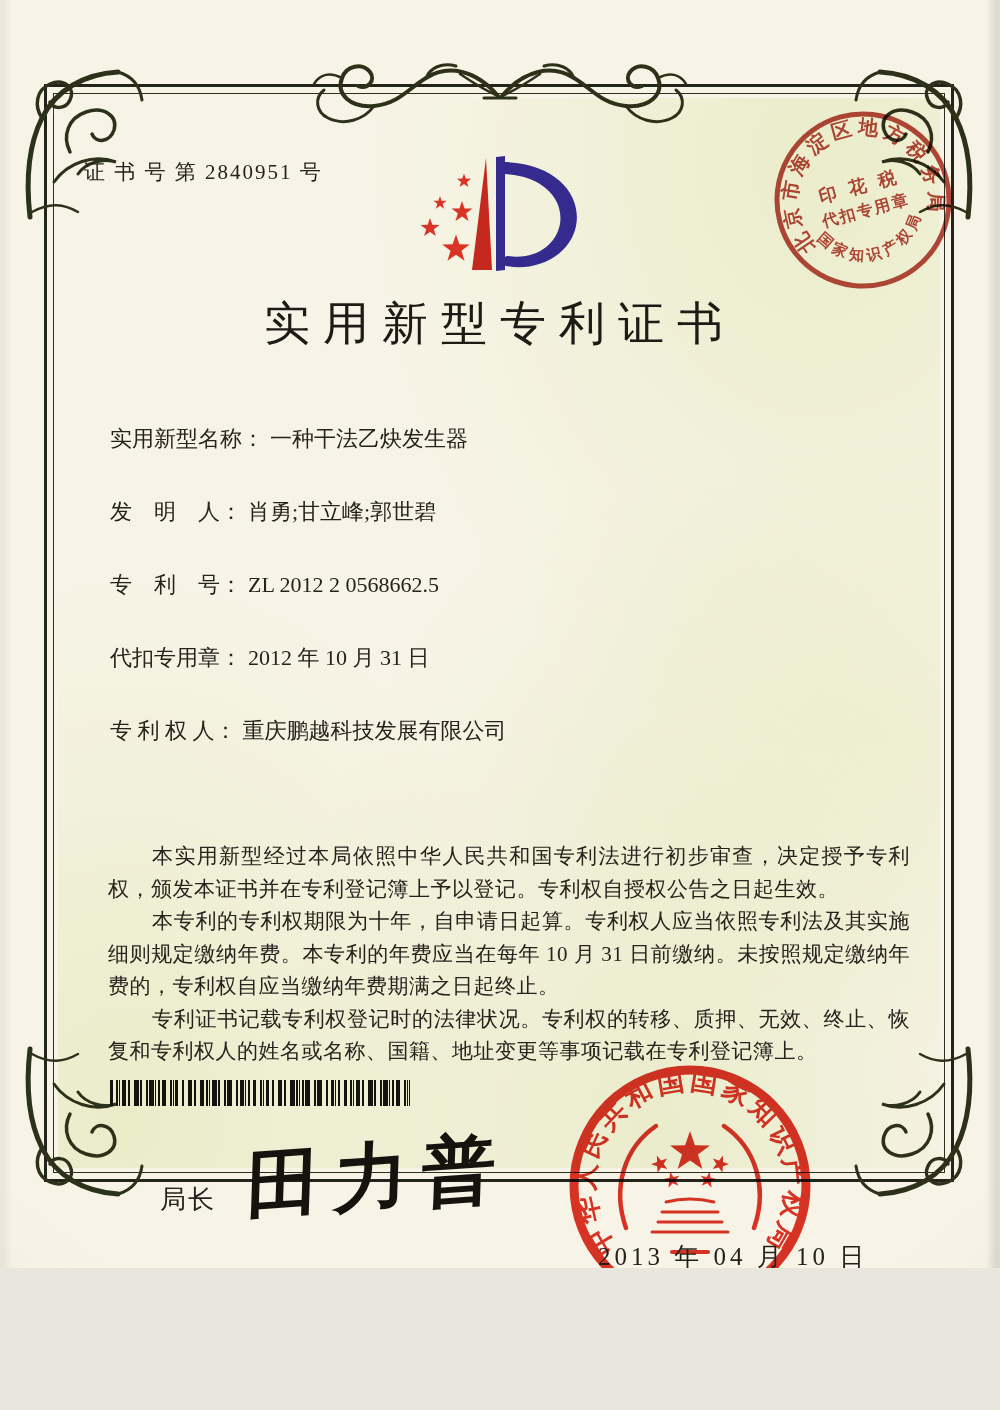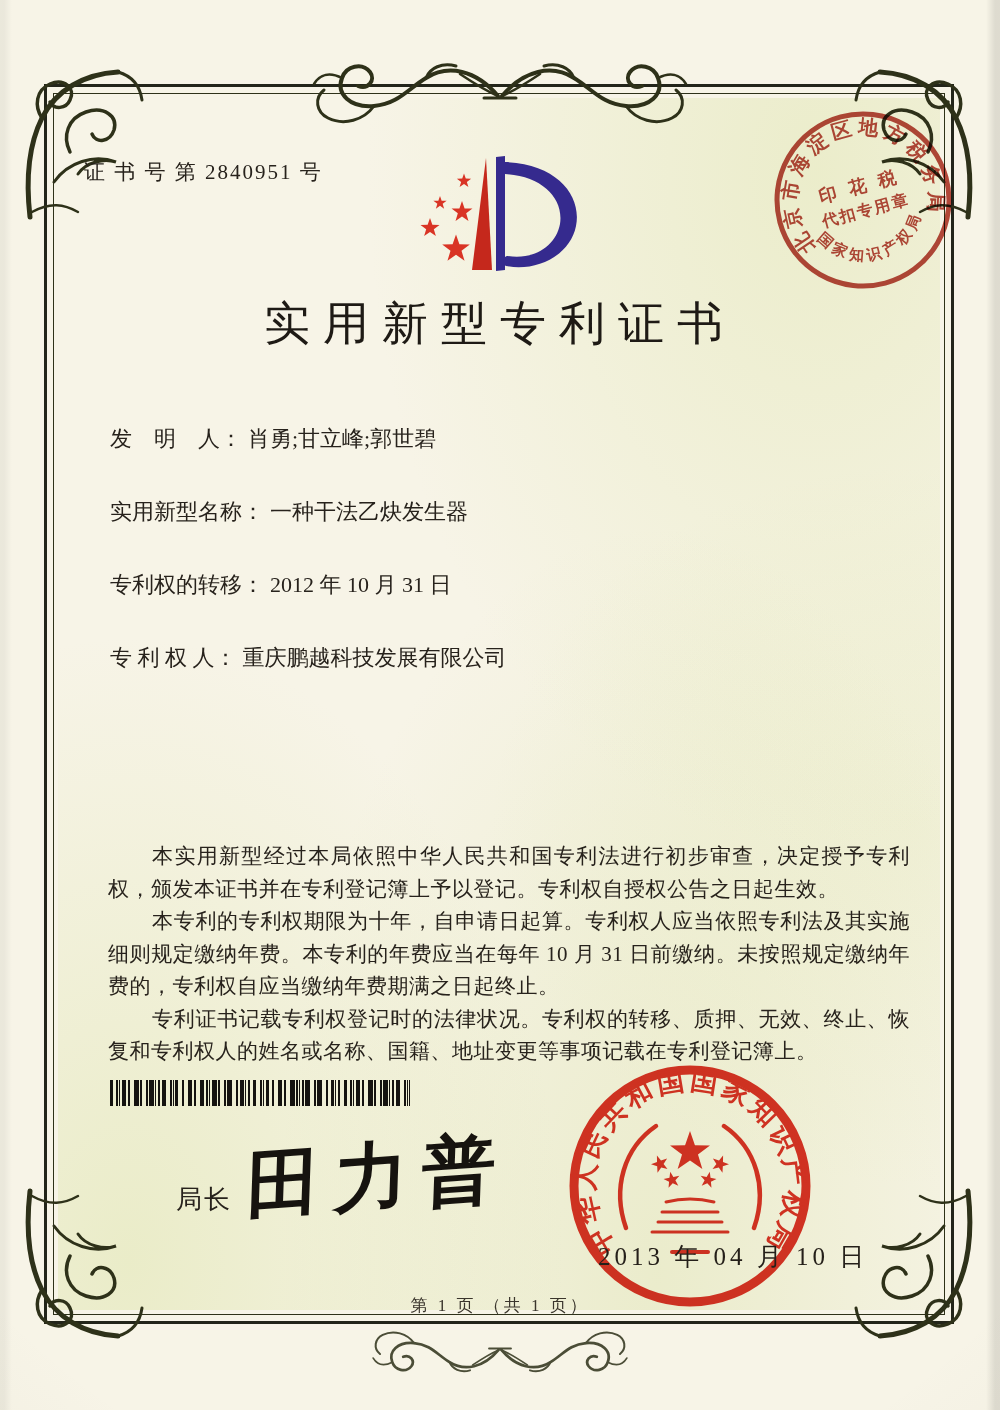--- a/index.html
+++ b/index.html
@@ -1,17 +1,17 @@
 <!DOCTYPE html>
 <html><head>
 <meta charset="utf-8">
 <style>
   html,body{margin:0;padding:0;background:#e8e6dd;}
   .page{
-    position:relative; width:1000px; height:1410px; margin:0 auto;
+    position:relative; width:1000px; height:1268px; margin:0 auto;
     background:
       radial-gradient(140% 120% at 50% 42%, rgba(255,255,255,0) 55%, rgba(110,105,85,.16) 100%),
       linear-gradient(90deg, rgba(0,0,0,.05) 0 4px, rgba(0,0,0,0) 12px),
       linear-gradient(270deg, rgba(0,0,0,.10) 0 5px, rgba(0,0,0,0) 14px),
       #f7f4e7;
     overflow:hidden;
     font-family:"Liberation Serif","DejaVu Serif",serif;
     color:#27221c;
   }
   
@@ -45,21 +45,21 @@
   
   .body-text{position:absolute; left:108px; right:90px; top:840px;}
   .body-text p{margin:0; font-size:21px; line-height:32.5px; text-align:justify;
     text-indent:2.1em; letter-spacing:.5px;}
   
   .barcode{position:absolute; left:110px; top:1080px; width:300px; height:26px;
     background-image:
       repeating-linear-gradient(90deg,#151310 0 2px,transparent 2px 6px),
       repeating-linear-gradient(90deg,#151310 0 1px,transparent 1px 9px),
       repeating-linear-gradient(90deg,#151310 0 3px,transparent 3px 13px);}
-  .director-label{position:absolute; left:176px; top:1182px; font-size:26px; letter-spacing:2px;}
+  .director-label{position:absolute; left:160px; top:1182px; font-size:26px; letter-spacing:2px;}
   .signature{position:absolute; left:246px; top:1128px; font-size:74px; font-weight:700;
     color:#16130f; transform:rotate(-4deg) skewX(-6deg); letter-spacing:14px; white-space:nowrap;}
   .tax-stamp{position:absolute; left:763px; top:100px; opacity:.92; mix-blend-mode:multiply;}
   .sipo-seal{position:absolute; left:560px; top:1056px; opacity:.95; mix-blend-mode:multiply;}
   .seal-date{position:absolute; left:598px; top:1240px; font-size:25px; letter-spacing:4px;
     color:#241f19; white-space:nowrap;}
   .footer{position:absolute; left:0; right:0; top:1294px; text-align:center; font-size:17px;
     letter-spacing:3px; color:#3a352c;}
 </style>
 </head>
@@ -143,27 +143,30 @@
       </text>
       <text x="100" y="92" text-anchor="middle" font-size="18" letter-spacing="4" font-weight="700">印 花 税</text>
       <text x="100" y="116" text-anchor="middle" font-size="16" letter-spacing="2" font-weight="700">代扣专用章</text>
     </g>
   </svg>
 
   <div class="title">实用新型专利证书</div>
 
   <div class="fields">
     <div class="field">
+      <span class="flabel">实用新型名称：</span><span class="fvalue">一种干法乙炔发生器</span>
+    </div>
+    <div class="field">
       <span class="flabel">发　明　人：</span><span class="fvalue">肖勇;甘立峰;郭世碧</span>
     </div>
     <div class="field">
-      <span class="flabel">实用新型名称：</span><span class="fvalue">一种干法乙炔发生器</span>
-    </div>
-    <div class="field">
-      <span class="flabel">专利权的转移：</span><span class="fvalue">2012 年 10 月 31 日</span>
+      <span class="flabel">专　利　号：</span><span class="fvalue">ZL 2012 2 0568662.5</span>
+    </div>
+    <div class="field">
+      <span class="flabel">代扣专用章：</span><span class="fvalue">2012 年 10 月 31 日</span>
     </div>
     <div class="field">
       <span class="flabel">专 利 权 人：</span><span class="fvalue">重庆鹏越科技发展有限公司</span>
     </div>
   </div>
 
   <div class="body-text">
     <p>本实用新型经过本局依照中华人民共和国专利法进行初步审查，决定授予专利权，颁发本证书并在专利登记簿上予以登记。专利权自授权公告之日起生效。</p>
     <p>本专利的专利权期限为十年，自申请日起算。专利权人应当依照专利法及其实施细则规定缴纳年费。本专利的年费应当在每年 10 月 31 日前缴纳。未按照规定缴纳年费的，专利权自应当缴纳年费期满之日起终止。</p>
     <p>专利证书记载专利权登记时的法律状况。专利权的转移、质押、无效、终止、恢复和专利权人的姓名或名称、国籍、地址变更等事项记载在专利登记簿上。</p>

